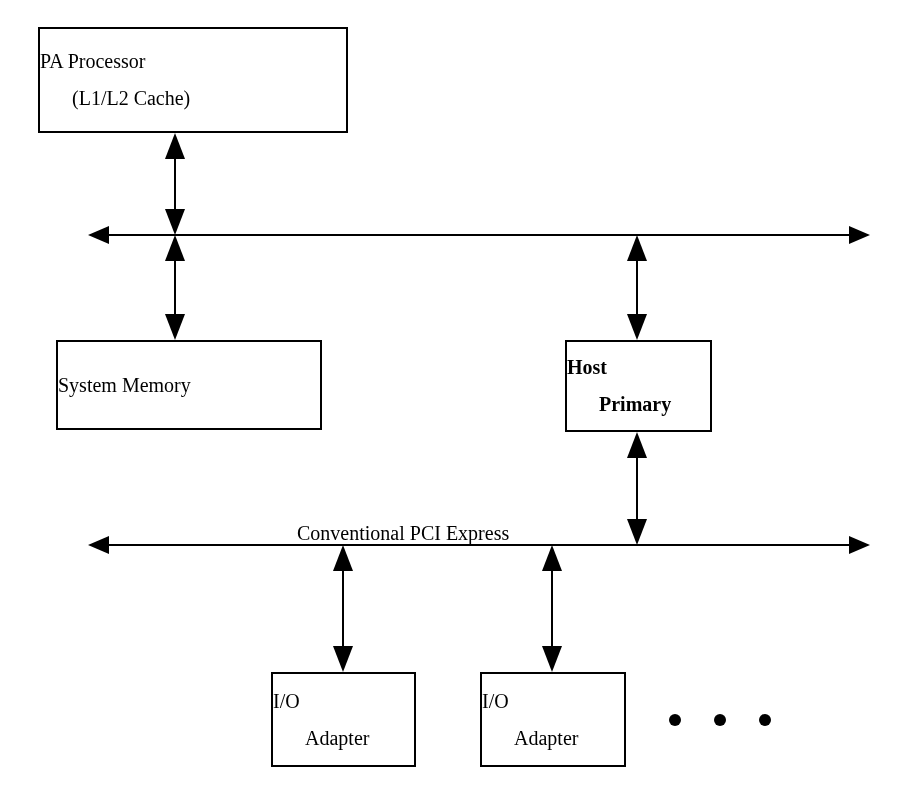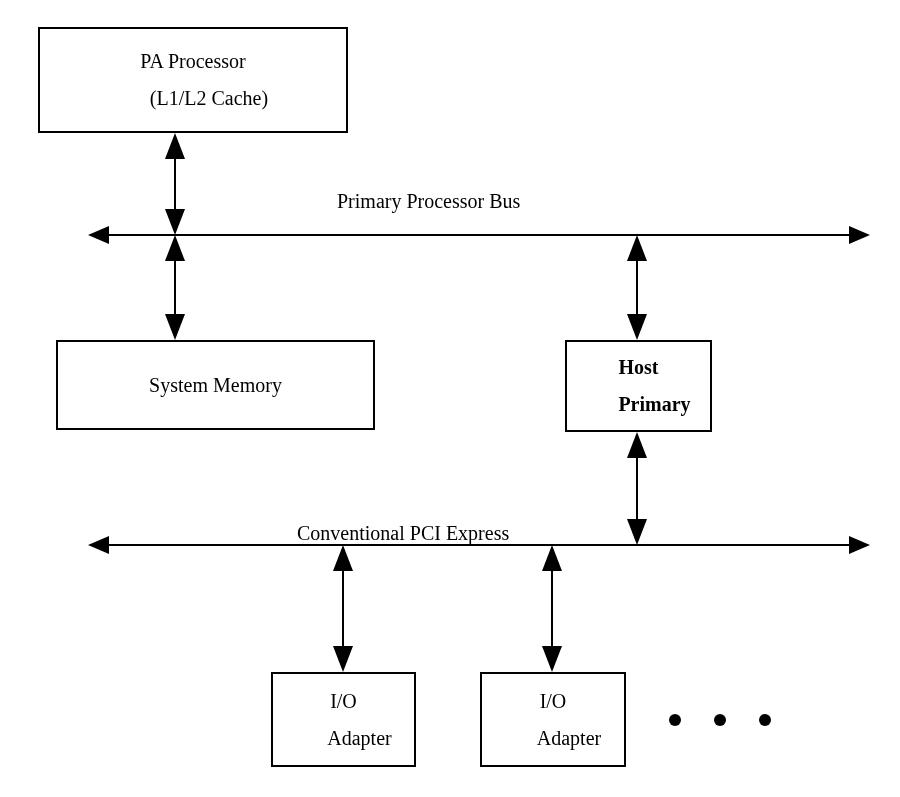--- a/index.html
+++ b/index.html
@@ -22,21 +22,21 @@
     width: 900px;
     height: 797px;
   }
   .node-box {
     position: absolute;
     box-sizing: border-box;
     border: 2px solid #000000;
     background: #ffffff;
     display: flex;
     flex-direction: column;
-    align-items: center;
+    align-items: flex-start;
     justify-content: center;
     color: #000000;
   }
   .node-line {
     font-size: 20px;
     line-height: 1.05;
     white-space: nowrap;
     text-align: center;
   }
   .node-line + .node-line {
@@ -92,39 +92,38 @@
         <polygon points="552,545 542,571 562,571" fill="#000000"></polygon>
         <polygon points="552,672 542,646 562,646" fill="#000000"></polygon>
       </g>
   </svg>
 
   <div class="node-box" id="node-pa-processor" style="left: 38px; top: 27px; width: 310px; height: 106px; border-color: rgb(0, 0, 0);">
     <div class="node-line">PA Processor</div>
     <div class="node-line">(L1/L2 Cache)</div>
   </div>
 
-  <div class="node-box" id="node-system-memory" style="left: 56px; top: 340px; width: 319px; height: 90px; border-color: rgb(0, 0, 0);">
+  <div class="node-box" id="node-system-memory" style="left: 56px; top: 340px; width: 266px; height: 90px; border-color: rgb(0, 0, 0);">
     <div class="node-line">System Memory</div>
   </div>
 
   <div class="node-box" id="node-host-bridge" style="left: 565px; top: 340px; width: 147px; height: 92px; border-color: rgb(0, 0, 0); font-weight: bold;">
     <div class="node-line">Host</div>
     <div class="node-line">Primary</div>
   </div>
 
   <div class="node-box" id="node-io-adapter-1" style="left: 271px; top: 672px; width: 145px; height: 95px; border-color: rgb(0, 0, 0);">
     <div class="node-line">I/O</div>
     <div class="node-line">Adapter</div>
   </div>
 
   <div class="node-box" id="node-io-adapter-2" style="left: 480px; top: 672px; width: 146px; height: 95px; border-color: rgb(0, 0, 0);">
     <div class="node-line">I/O</div>
     <div class="node-line">Adapter</div>
   </div>
 
-  <div class="bus-label" id="bus-label-0" style="left: 337px; top: 190px; color: rgb(0, 0, 0);">Primary Processor Bus</div>
   <div class="bus-label" id="bus-label-1" style="left: 297px; top: 506px; color: rgb(0, 0, 0); margin-top: 16px;">Conventional PCI Express</div>
 
   <div class="dot" id="dot-0" style="left: 669px; top: 714px; background: rgb(0, 0, 0);"></div>
   <div class="dot" id="dot-1" style="left: 714px; top: 714px; background: rgb(0, 0, 0);"></div>
   <div class="dot" id="dot-2" style="left: 759px; top: 714px; background: rgb(0, 0, 0);"></div>
 
 </div>
 
 </body></html>

